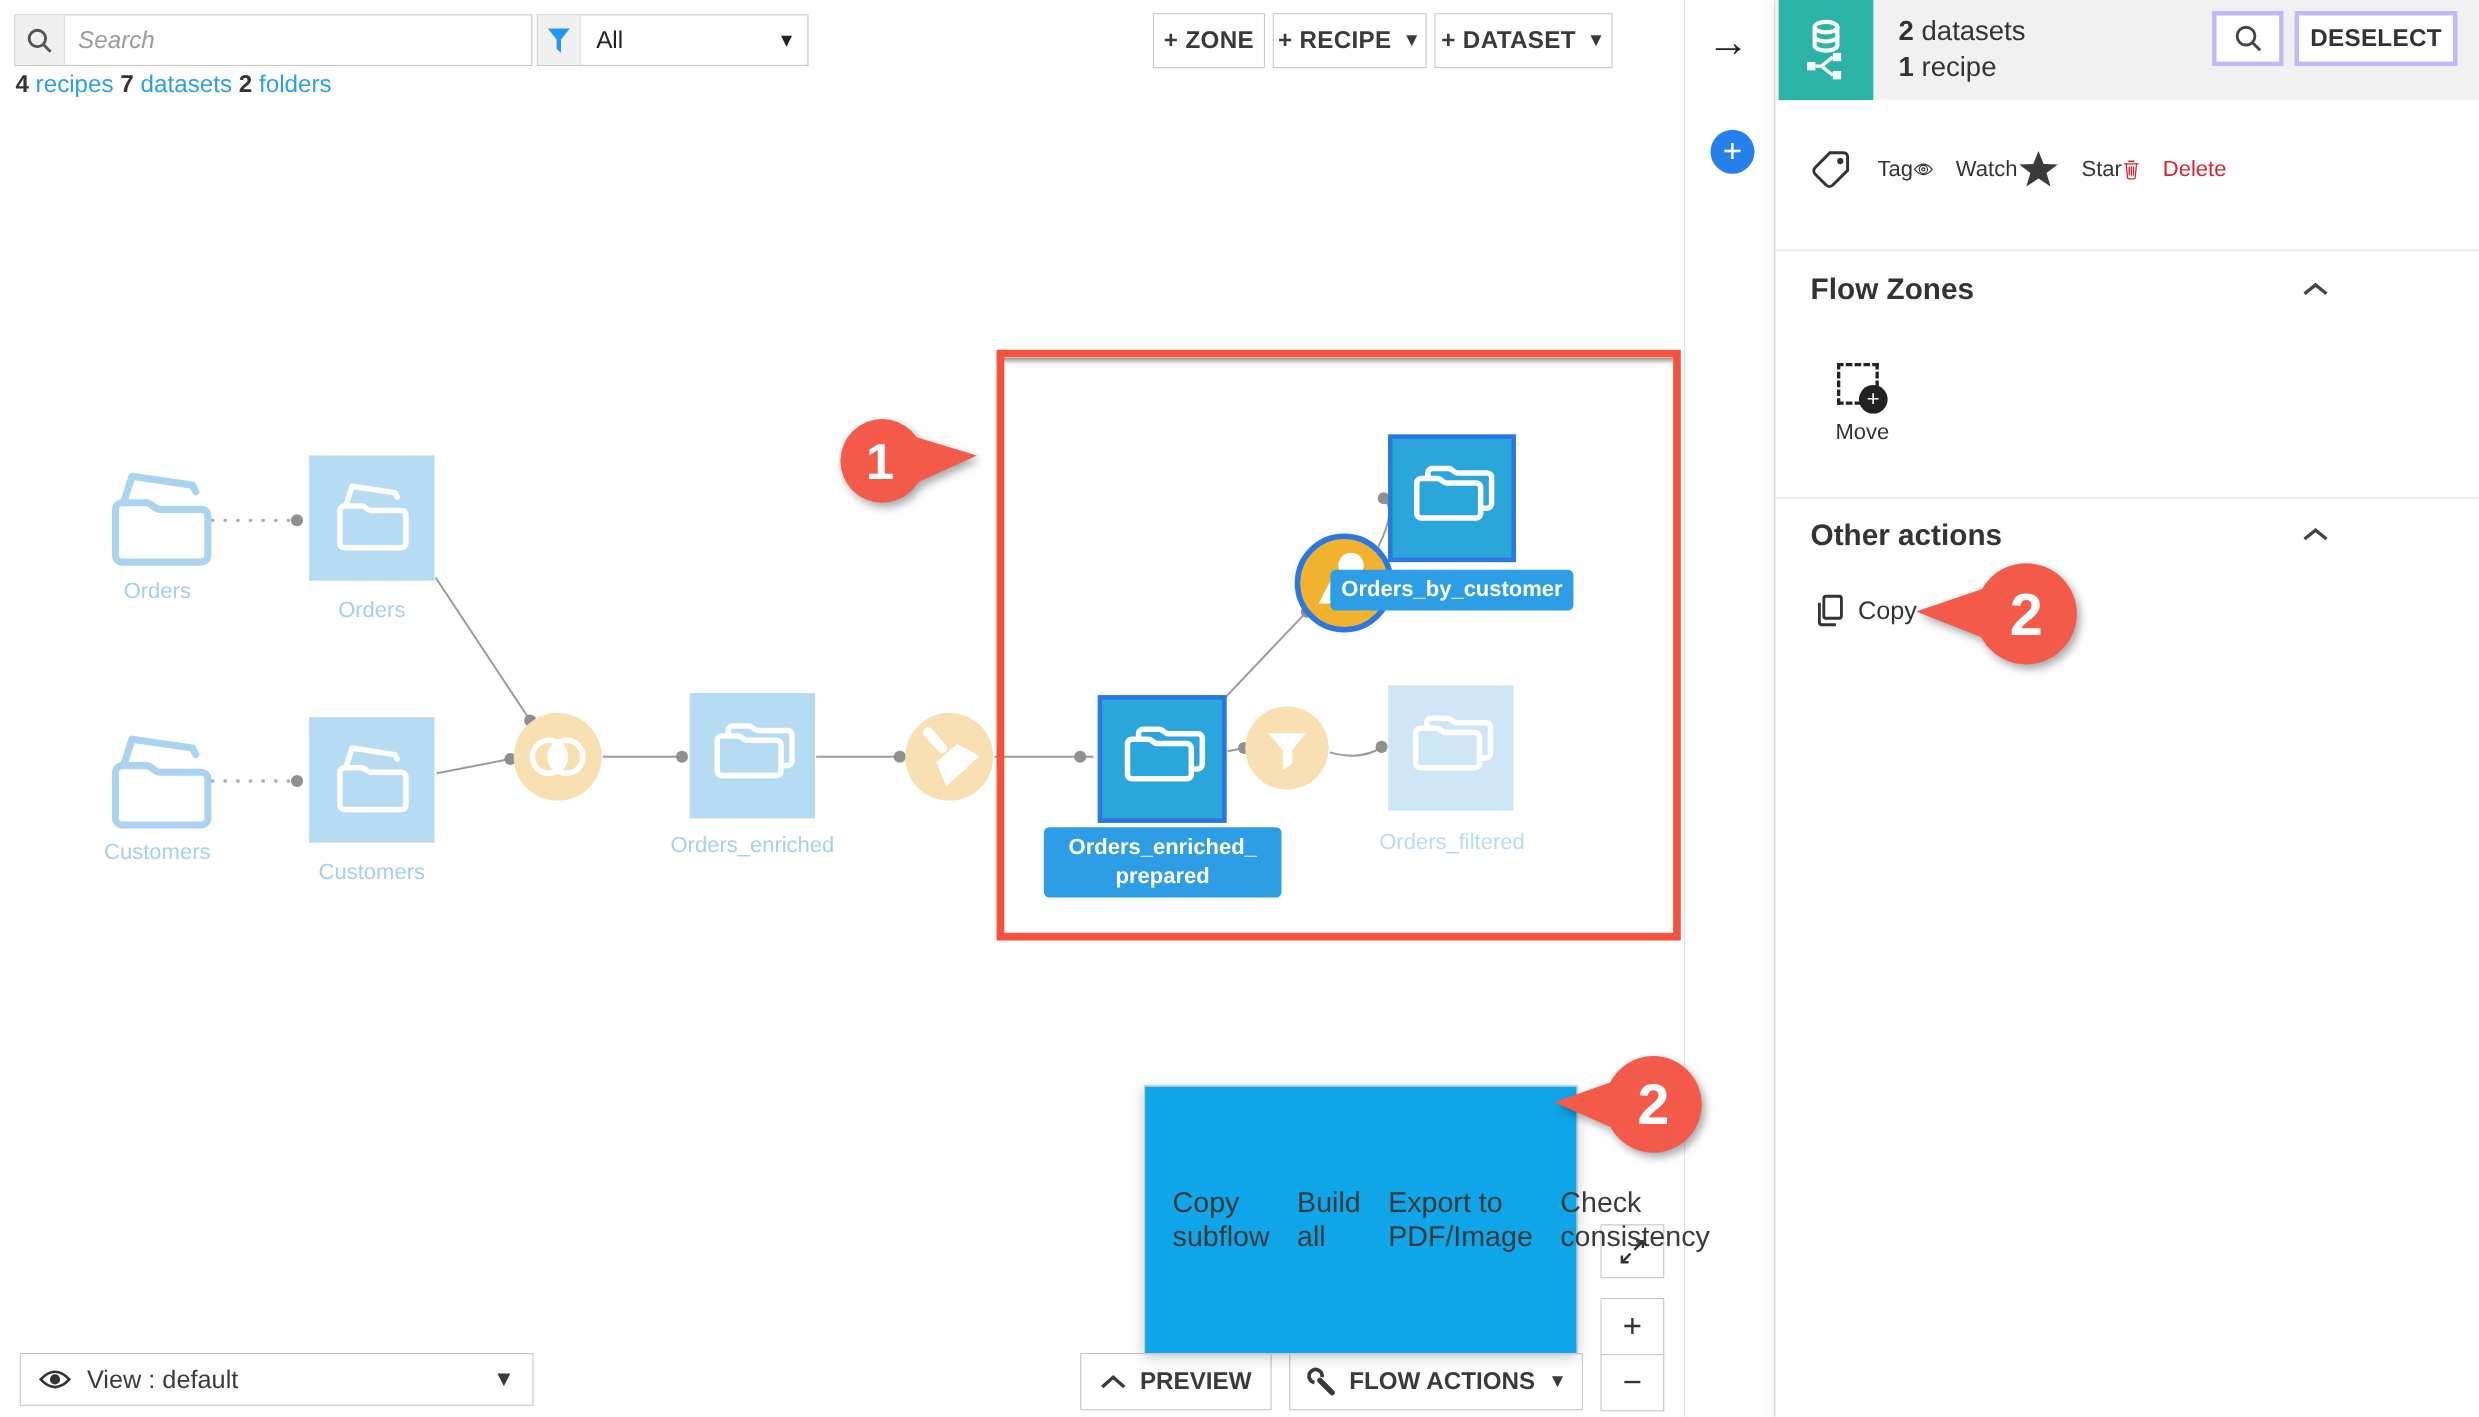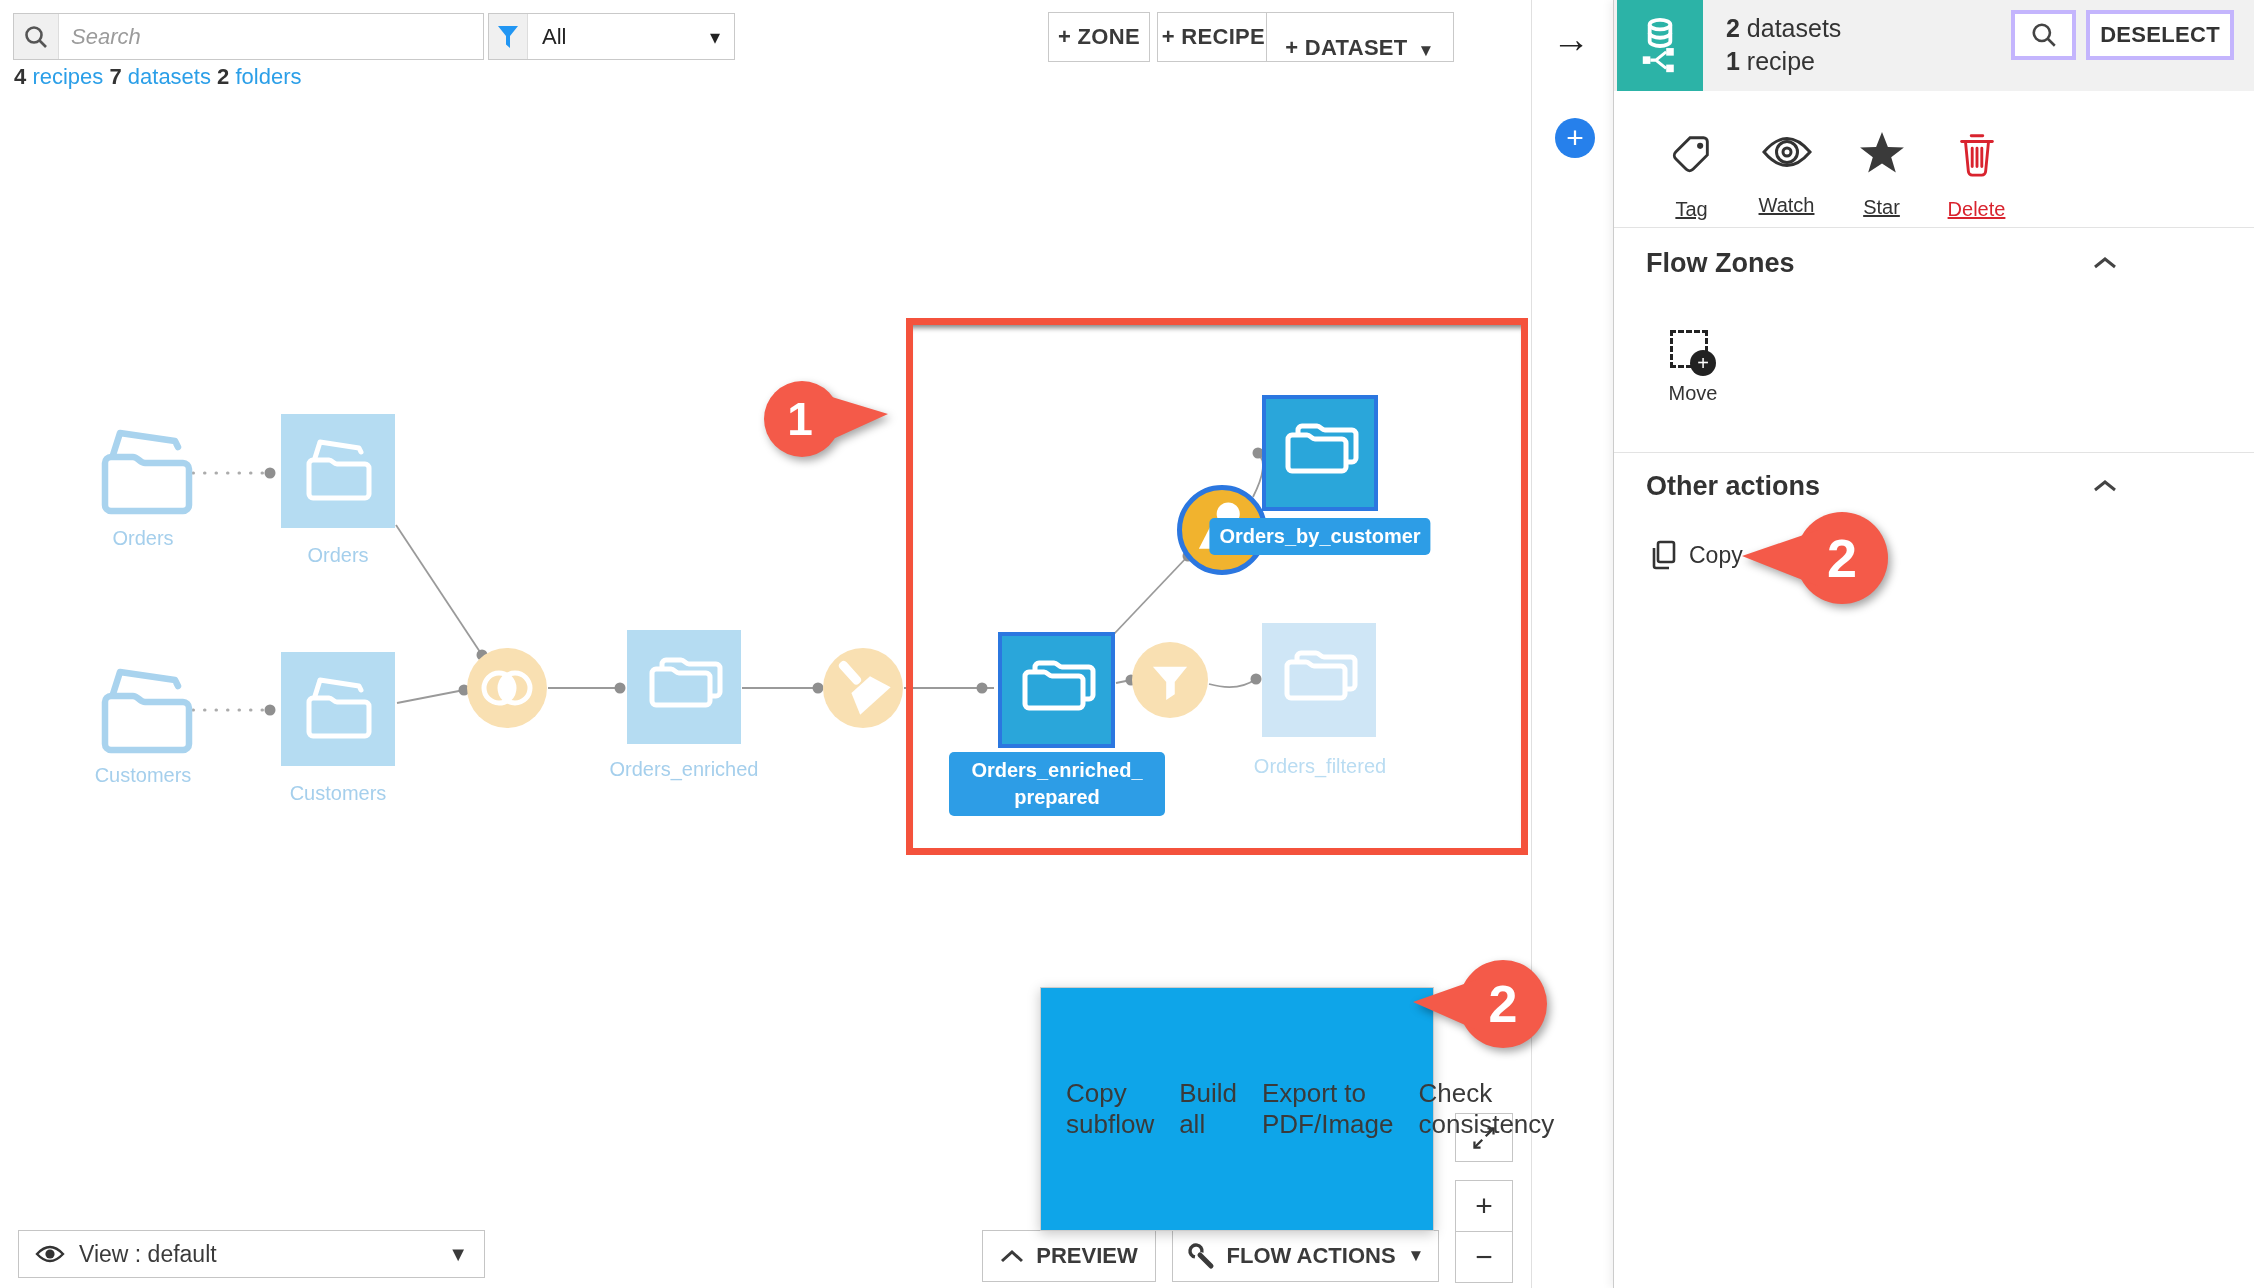--- a/index.html
+++ b/index.html
@@ -52,21 +52,21 @@
   .plus-fab{left:1555px;top:118px;width:40px;height:40px;border-radius:50%;background:#2680eb;color:#fff;display:flex;align-items:center;justify-content:center;font-size:30px;font-weight:400;}
   
   .panel{left:1613px;top:0;width:641px;height:1288px;background:#fff;border-left:1px solid #ccc;box-shadow:-4px 0 8px rgba(0,0,0,.05);box-sizing:border-box;}
   .panel-header{position:absolute;left:0;top:0;width:641px;height:91px;background:#f1f1f1;}
   .teal-block{position:absolute;left:3px;top:0;width:86px;height:91px;background:#2cb3a7;display:flex;align-items:center;justify-content:center;}
   .sel-info{position:absolute;left:112px;top:12px;font-size:25px;line-height:33px;color:#333;}
   .sel-info b{font-weight:700;}
   .hdr-btn{position:absolute;top:10px;height:50px;background:#fff;border:4px solid #c4b5fd;display:flex;align-items:center;justify-content:center;box-sizing:border-box;}
   .deselect{left:472px;width:148px;font-size:22px;font-weight:700;color:#333;letter-spacing:.3px;}
   .p-actions{position:absolute;top:130px;left:30px;display:flex;}
-  .p-action{width:95px;display:flex;flex-direction:column;align-items:center;gap:20px;font-size:20px;color:#333;text-decoration:underline;}
+  .p-action{width:95px;display:flex;flex-direction:row;align-items:center;gap:20px;font-size:20px;color:#333;}
   .p-action.red{color:#d9232e;}
   .divider{position:absolute;left:0;width:641px;height:1px;background:#e3e3e3;}
   .sec-title{position:absolute;left:32px;font-size:27px;font-weight:600;color:#333;}
   .sec-chev{position:absolute;left:479px;}
   .move-item{position:absolute;left:48px;top:330px;width:62px;display:flex;flex-direction:column;align-items:center;gap:6px;font-size:20px;color:#333;}
   .move-glyph{width:46px;height:46px;position:relative;}
   .move-glyph .dash{position:absolute;left:0;top:0;width:38px;height:38px;border:3px dashed #222;box-sizing:border-box;}
   .move-glyph .plus{position:absolute;right:0;bottom:0;width:26px;height:26px;border-radius:50%;background:#222;color:#fff;display:flex;align-items:center;justify-content:center;font-size:20px;}
   .copy-item{position:absolute;left:37px;top:540px;display:flex;align-items:center;gap:12px;font-size:23px;color:#333;}
 </style>
@@ -132,21 +132,21 @@
     <a href="#">folders</a>
   </div>
 
   <div class="abs topbtn" style="left:1048px;width:102px;">
     <span>+ ZONE</span>
   </div>
   <div class="abs topbtn" style="left:1157px;width:140px;">
     <span>+ RECIPE</span>
       <span style="font-size:17px;">▼</span>
   </div>
-  <div class="abs topbtn" style="left:1266px;width:188px;align-items:flex-end;">
+  <div class="abs topbtn" style="left:1304px;width:162px;">
     <span>+ DATASET</span>
       <span style="font-size:17px;">▼</span>
   </div>
 
   <div class="abs" style="left:95px;top:421px;">
     <svg width="100" height="104" viewBox="0 0 100 104">
       <g stroke="#a9d3ee" stroke-width="6.5" fill="none" stroke-linejoin="round" stroke-linecap="round">
         <path d="M18 34 L25 12 L80 20 L83 26"></path>
         <path d="M10 42 a6 6 0 0 1 6 -6 h22 c5 0 7 6 12 6 h38 a6 6 0 0 1 6 6 v36 a6 6 0 0 1 -6 6 H16 a6 6 0 0 1 -6 -6 z"></path>
       </g>

